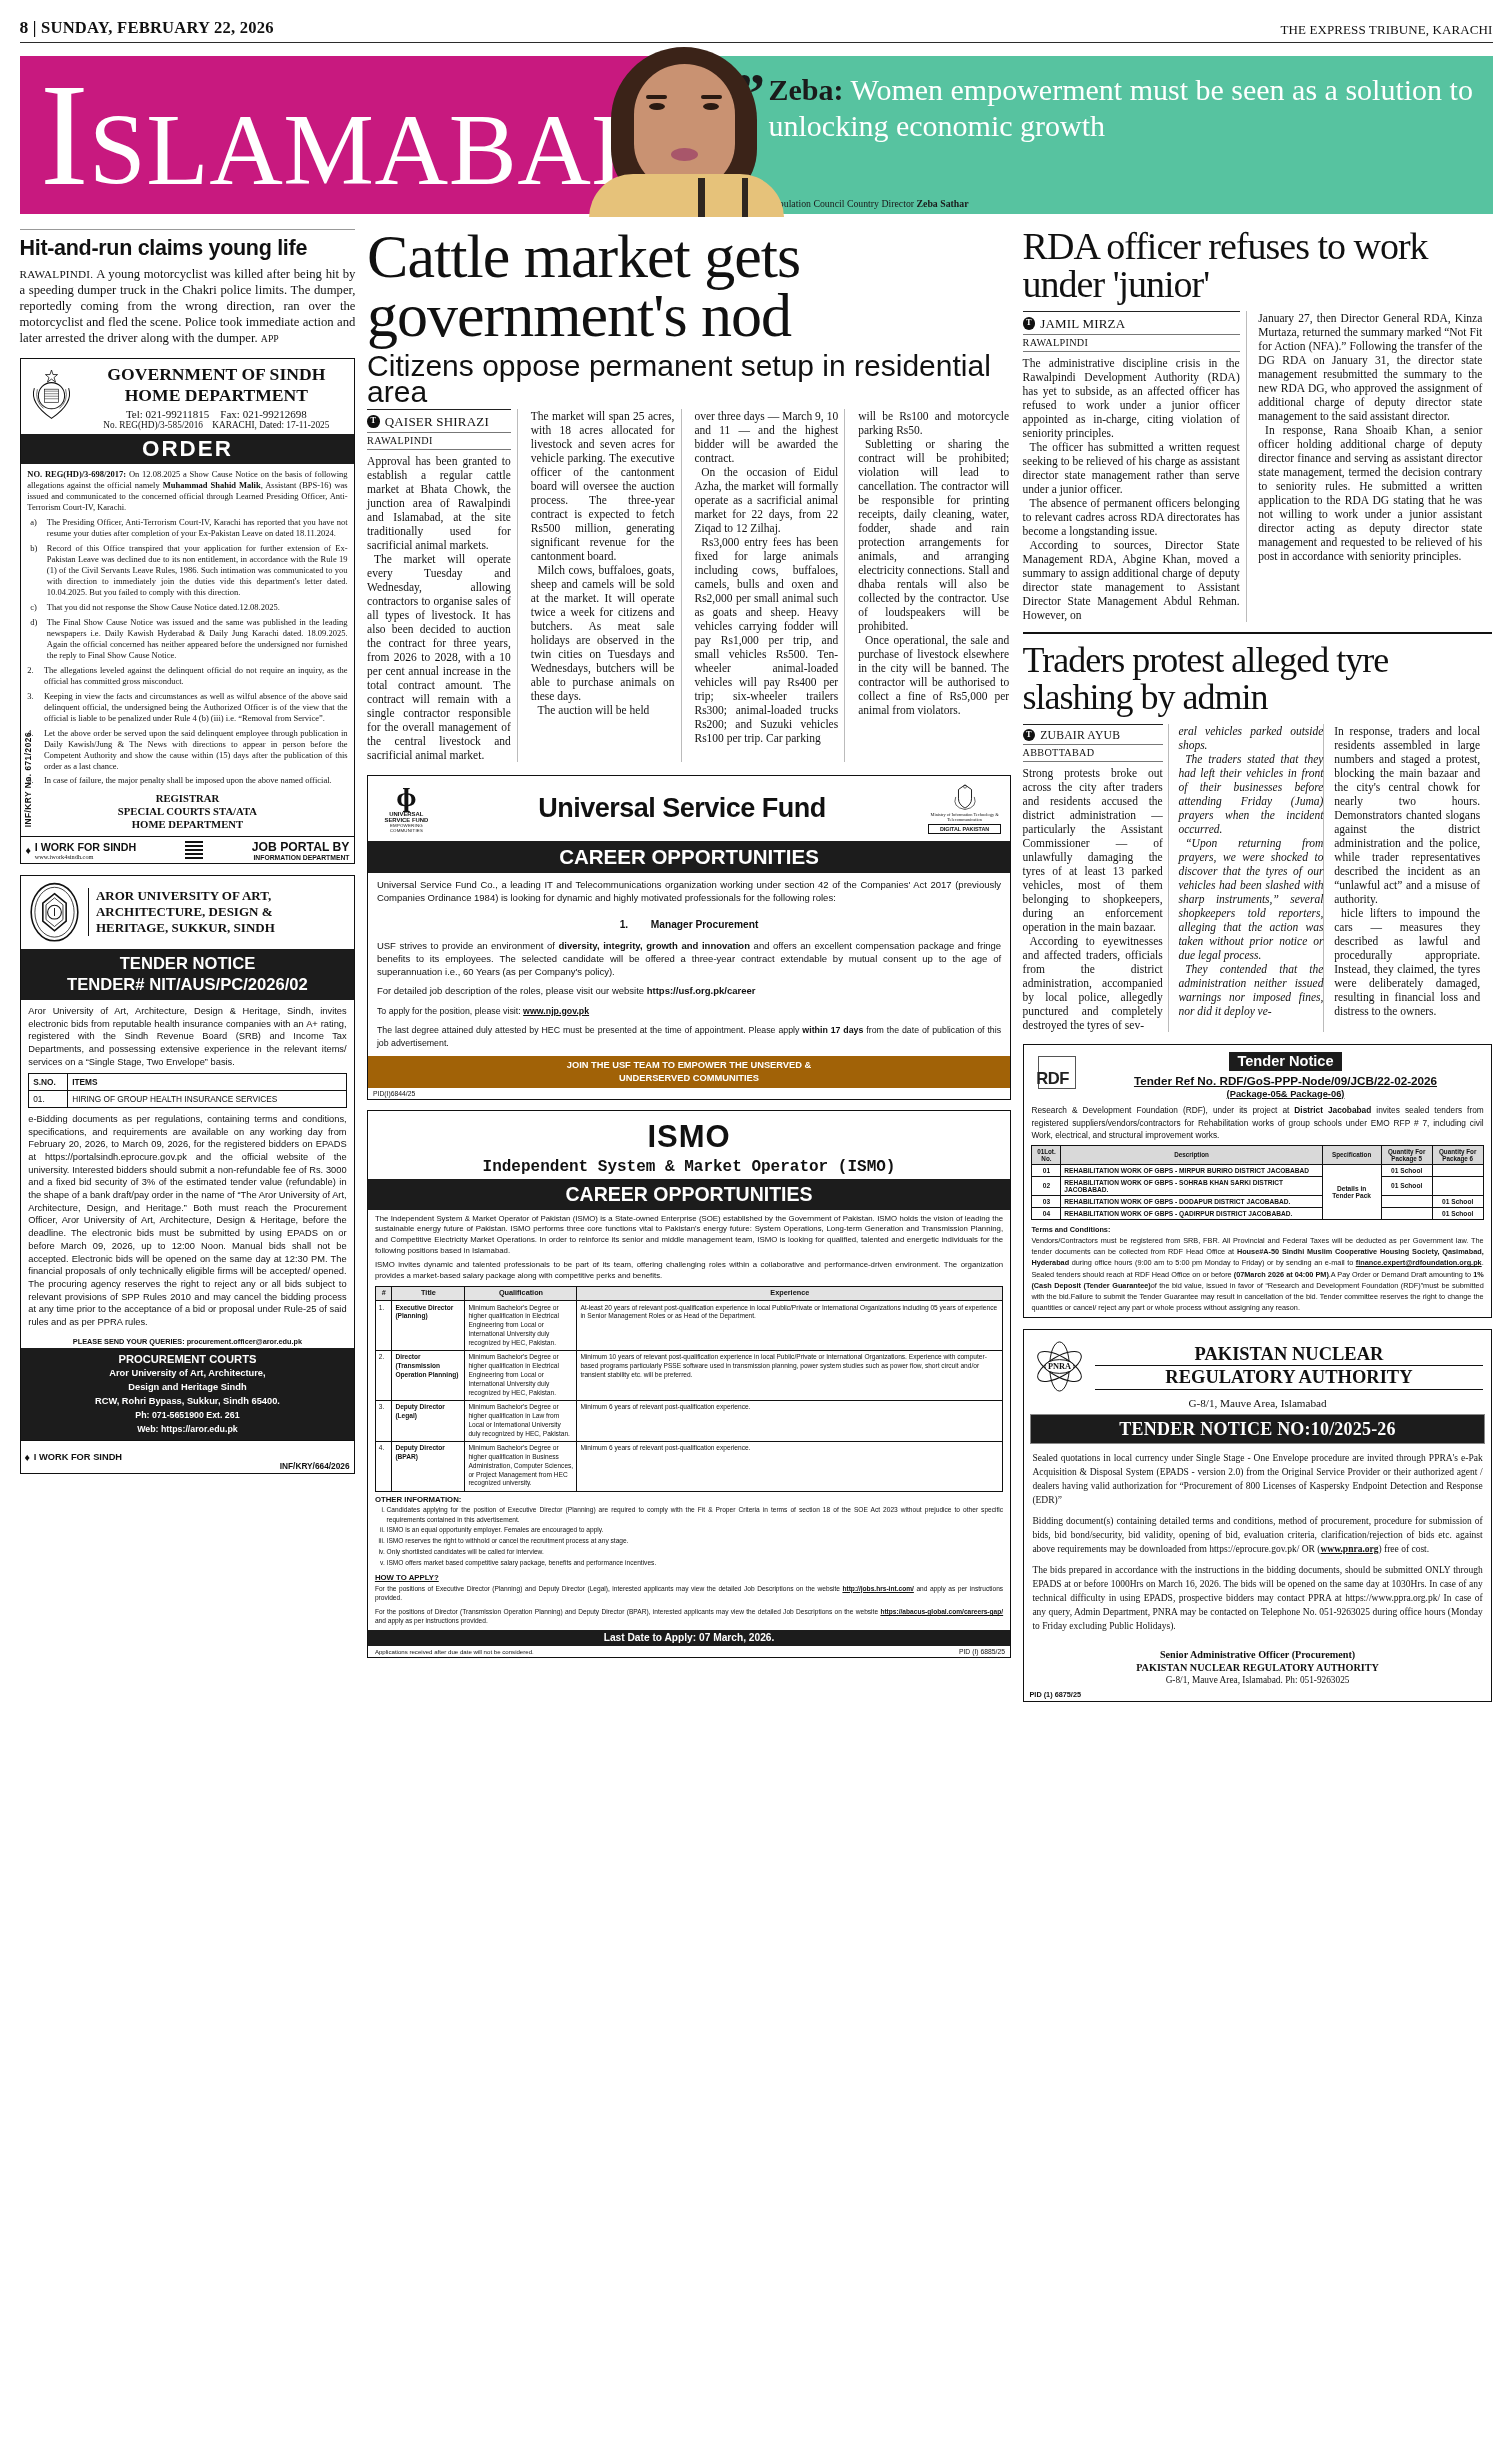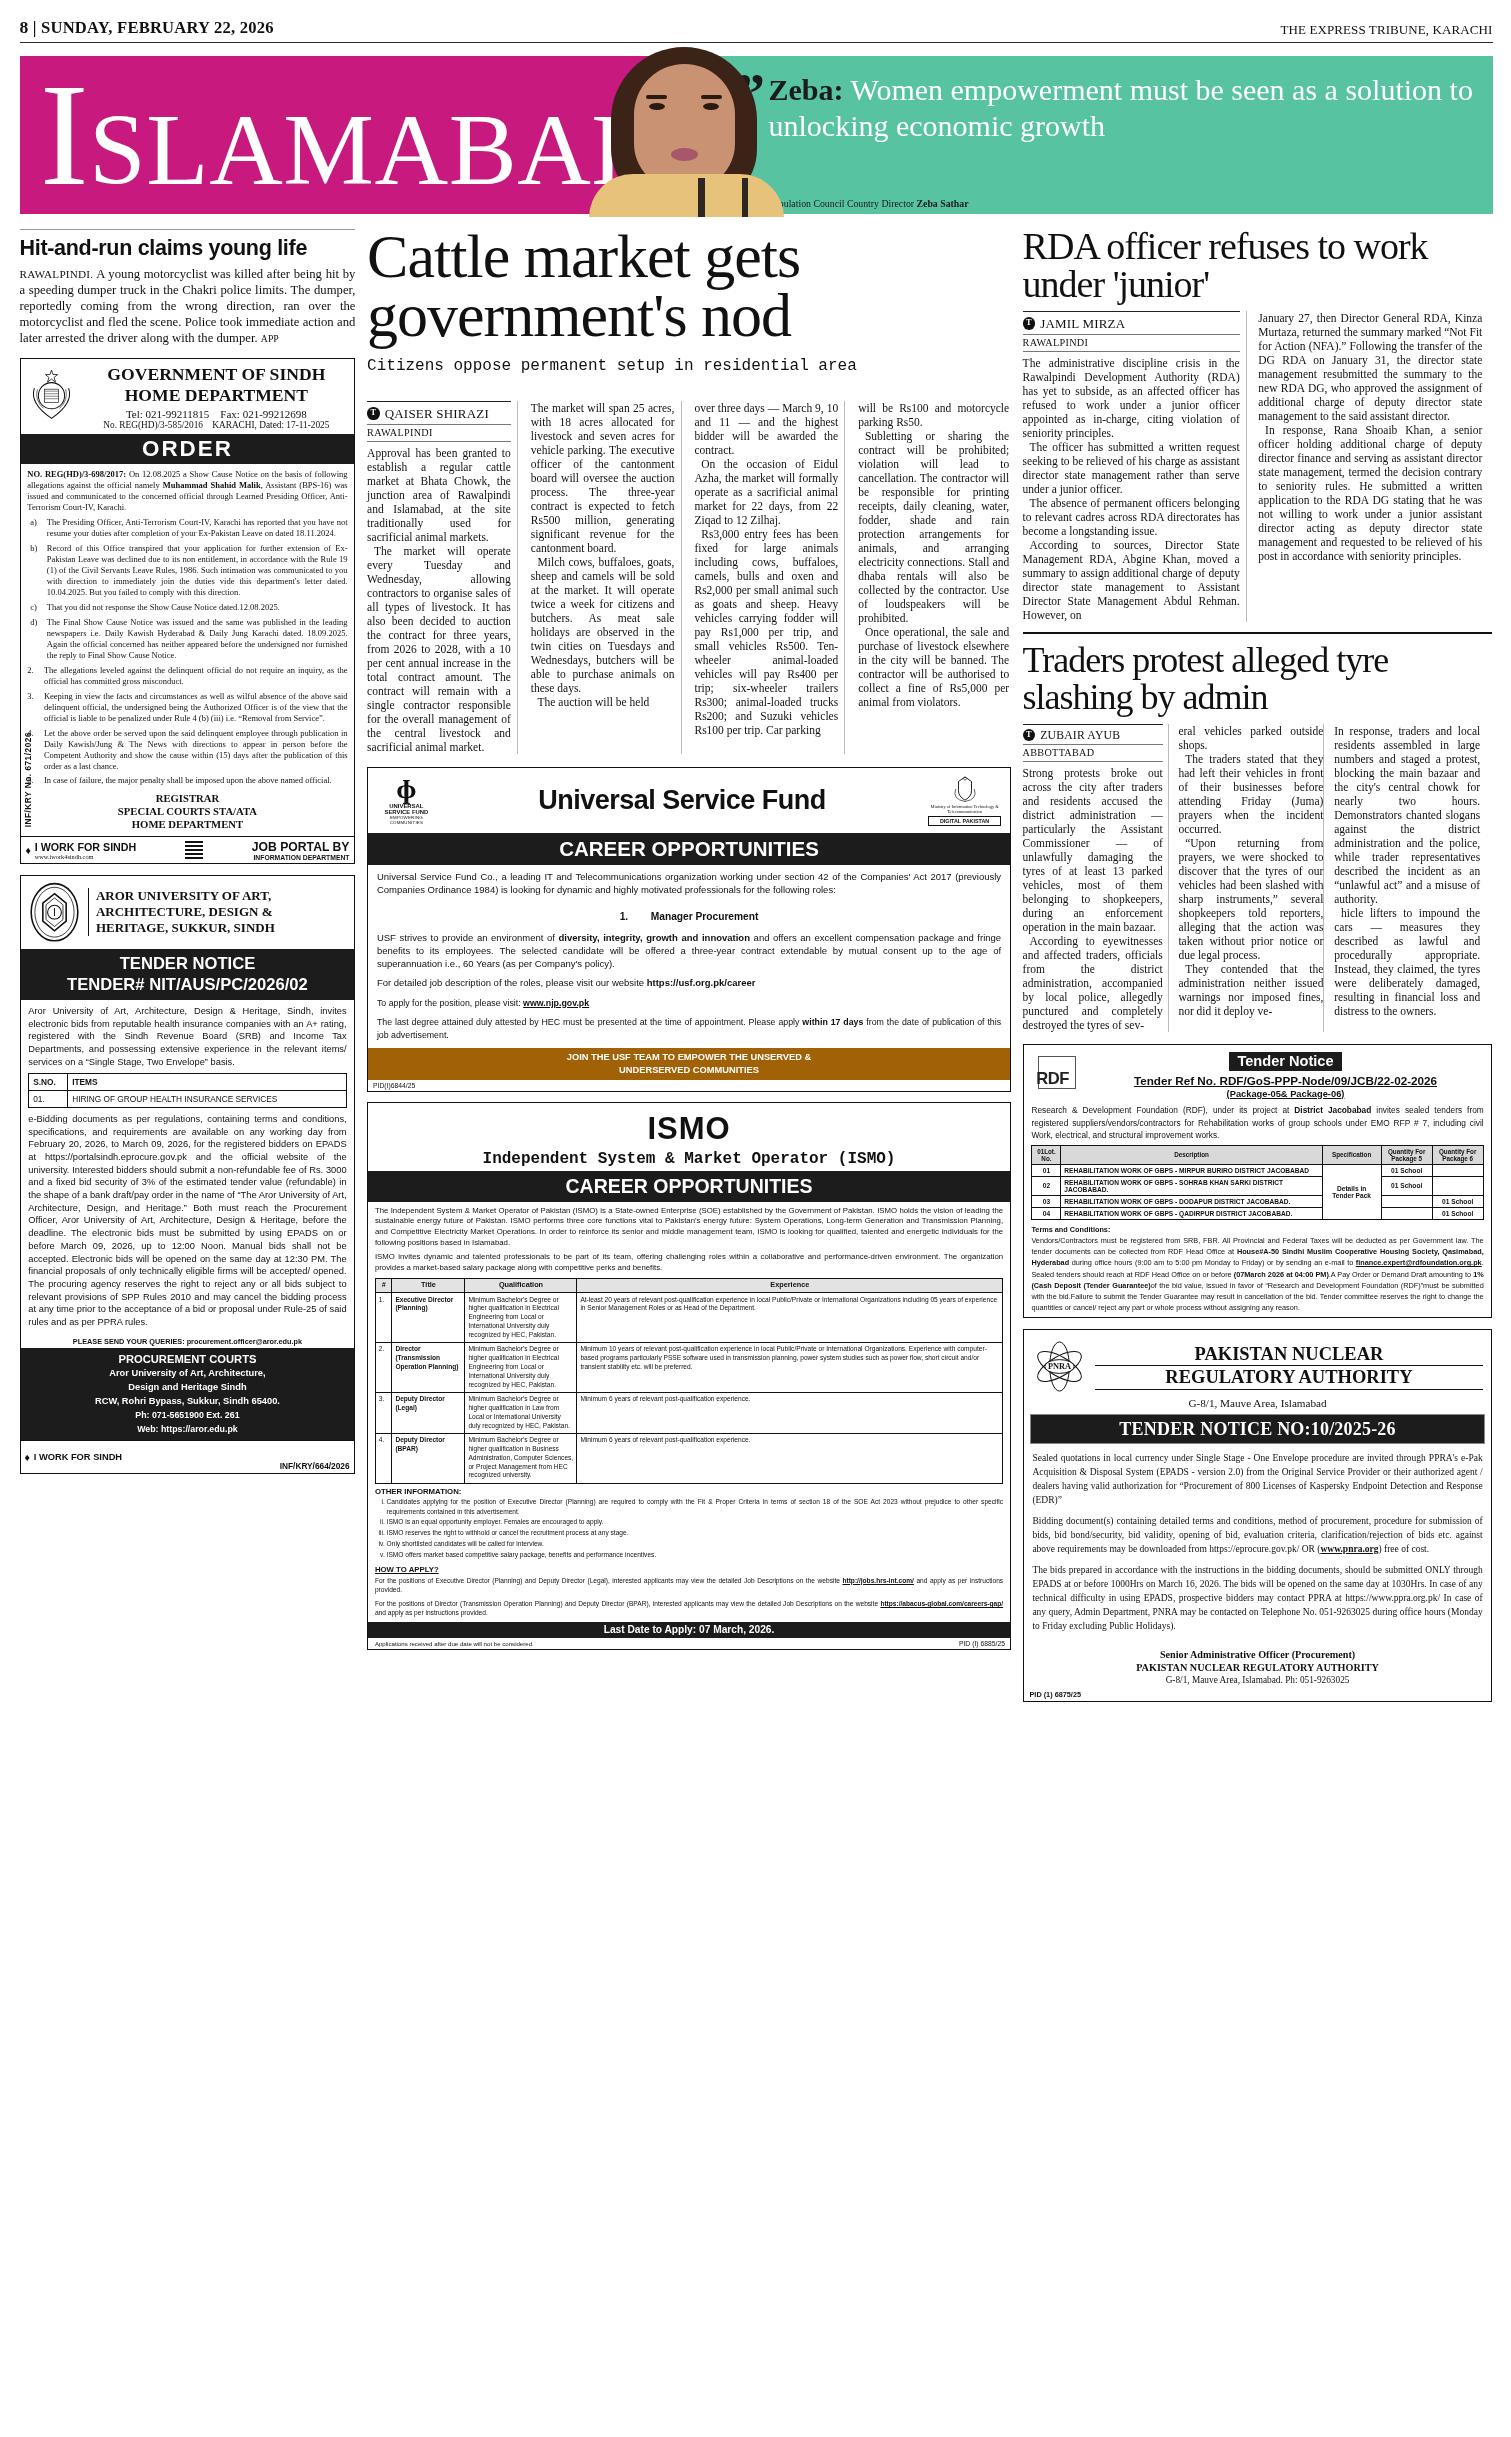--- a/index.html
+++ b/index.html
@@ -69,22 +69,22 @@
 
   h2.headline { font-family: "Liberation Sans", sans-serif; font-weight: bold;
                 font-size: 21.5px; line-height: 23.4px; letter-spacing: -0.3px; margin: 6.8px 0 5.9px; }
   .body-sm { font-size: 12.7px; line-height: 16px; text-align: justify; }
   .dateline { font-variant: small-caps; font-size: 11.2px; letter-spacing: 0.2px; }
   .agency { font-variant: small-caps; font-size: 9.8px; }
 
   
   .big-head { font-family: "Liberation Serif", serif; font-size: 62px; line-height: 59px;
               letter-spacing: -1px; margin-bottom: 7.8px; }
-  .sub-head { font-family: Liberation Mono, monospace; font-size: 16px; line-height: 26px;
-              margin-bottom: 22px; }
+  .sub-head { font-family: Liberation Sans, sans-serif; font-size: 30px; line-height: 26px;
+              margin-bottom: 4px; }
   .byline-box { border-top: 1px solid #222; border-bottom: 0.5px solid #777; padding: 3.9px 0 2.9px;}
   .byline { display: flex; align-items: center; gap: 4.9px; font-size: 13px;
             font-variant: small-caps; letter-spacing: 0.2px; }
   .t-badge { width: 12.7px; height: 12.7px; border-radius: 50%; background: #111; color: #fff;
              font-size: 8.3px; font-family: "Liberation Serif", serif; text-align: center;
              line-height: 12.7px; font-weight: bold; }
   .byline-city { font-size: 10.2px; font-variant: small-caps; letter-spacing: 0.3px;
                  border-top: 0.5px solid #777; margin-top: 2.9px; padding-top: 2px; }
   .jtext { font-size: 11.5px; line-height: 14px; text-align: justify; hyphens: auto; }
   .jtext p { text-indent: 6.8px; }
@@ -594,21 +594,21 @@
               <span class="t-badge">T</span>
               <span>ZUBAIR AYUB</span>
             </div>
             <div class="byline-city">ABBOTTABAD</div>
           </div>
           <div class="jtext" style="margin-top:3.9px;">
             <p>Strong protests broke out across the city after traders and residents accused the district administration — particularly the Assistant Commissioner — of unlawfully damaging the tyres of at least 13 parked vehicles, most of them belonging to shopkeepers, during an enforcement operation in the main bazaar.</p>
             <p>According to eyewitnesses and affected traders, officials from the district administration, accompanied by local police, allegedly punctured and completely destroyed the tyres of sev-</p>
           </div>
         </div>
-        <div class="jtext" style="width:146px;border-right:0.5px solid #bbb;padding-right:0;">
+        <div class="jtext" style="width:146px;border-right:0.5px solid #bbb;padding-right:0;font-style:italic;">
           <p>eral vehicles parked outside shops.</p>
           <p>The traders stated that they had left their vehicles in front of their businesses before attending Friday (Juma) prayers when the incident occurred.</p>
           <p>“Upon returning from prayers, we were shocked to discover that the tyres of our vehicles had been slashed with sharp instruments,” several shopkeepers told reporters, alleging that the action was taken without prior notice or due legal process.</p>
           <p>They contended that the administration neither issued warnings nor imposed fines, nor did it deploy ve-</p>
         </div>
         <div class="jtext" style="width:146px;">
           <p>In response, traders and local residents assembled in large numbers and staged a protest, blocking the main bazaar and the city's central chowk for nearly two hours. Demonstrators chanted slogans against the district administration and the police, while trader representatives described the incident as an “unlawful act” and a misuse of authority.</p>
           <p>hicle lifters to impound the cars — measures they described as lawful and procedurally appropriate. Instead, they claimed, the tyres were deliberately damaged, resulting in financial loss and distress to the owners.</p>
         </div>
       </div>

